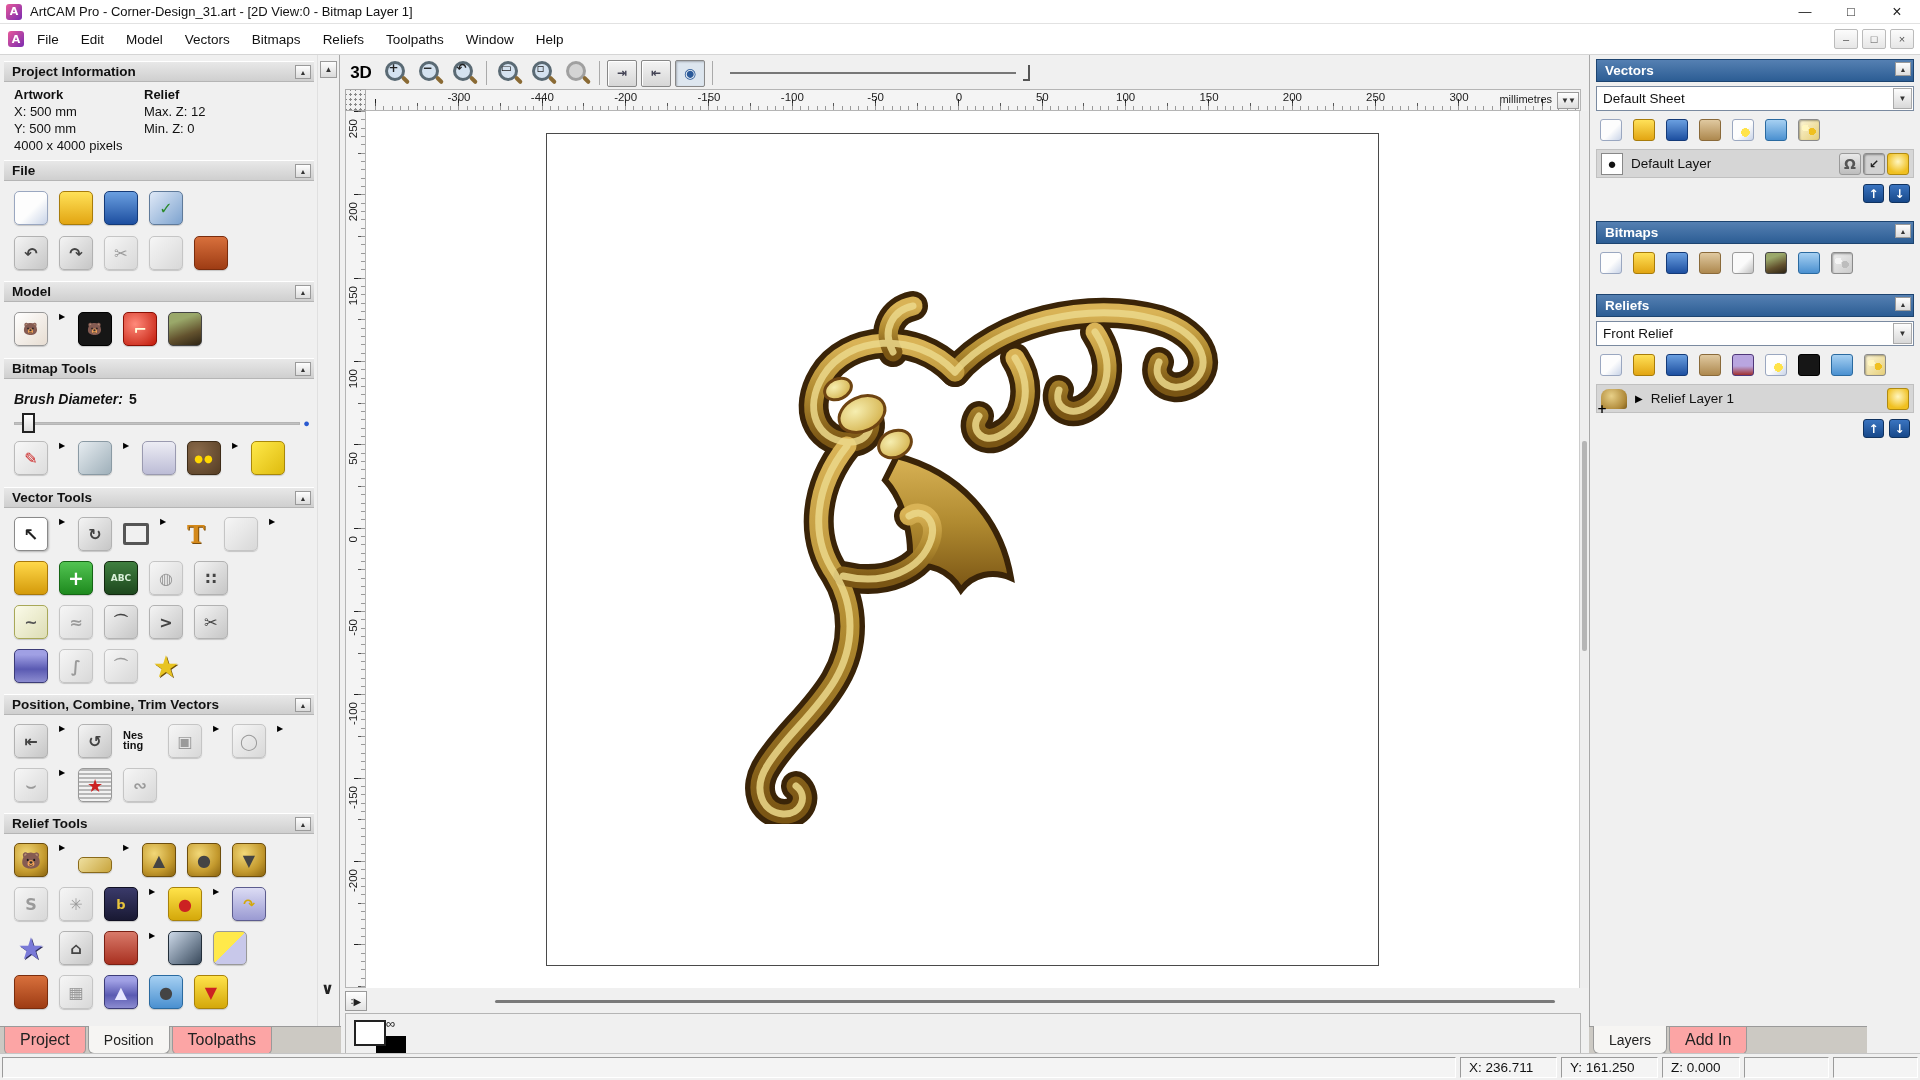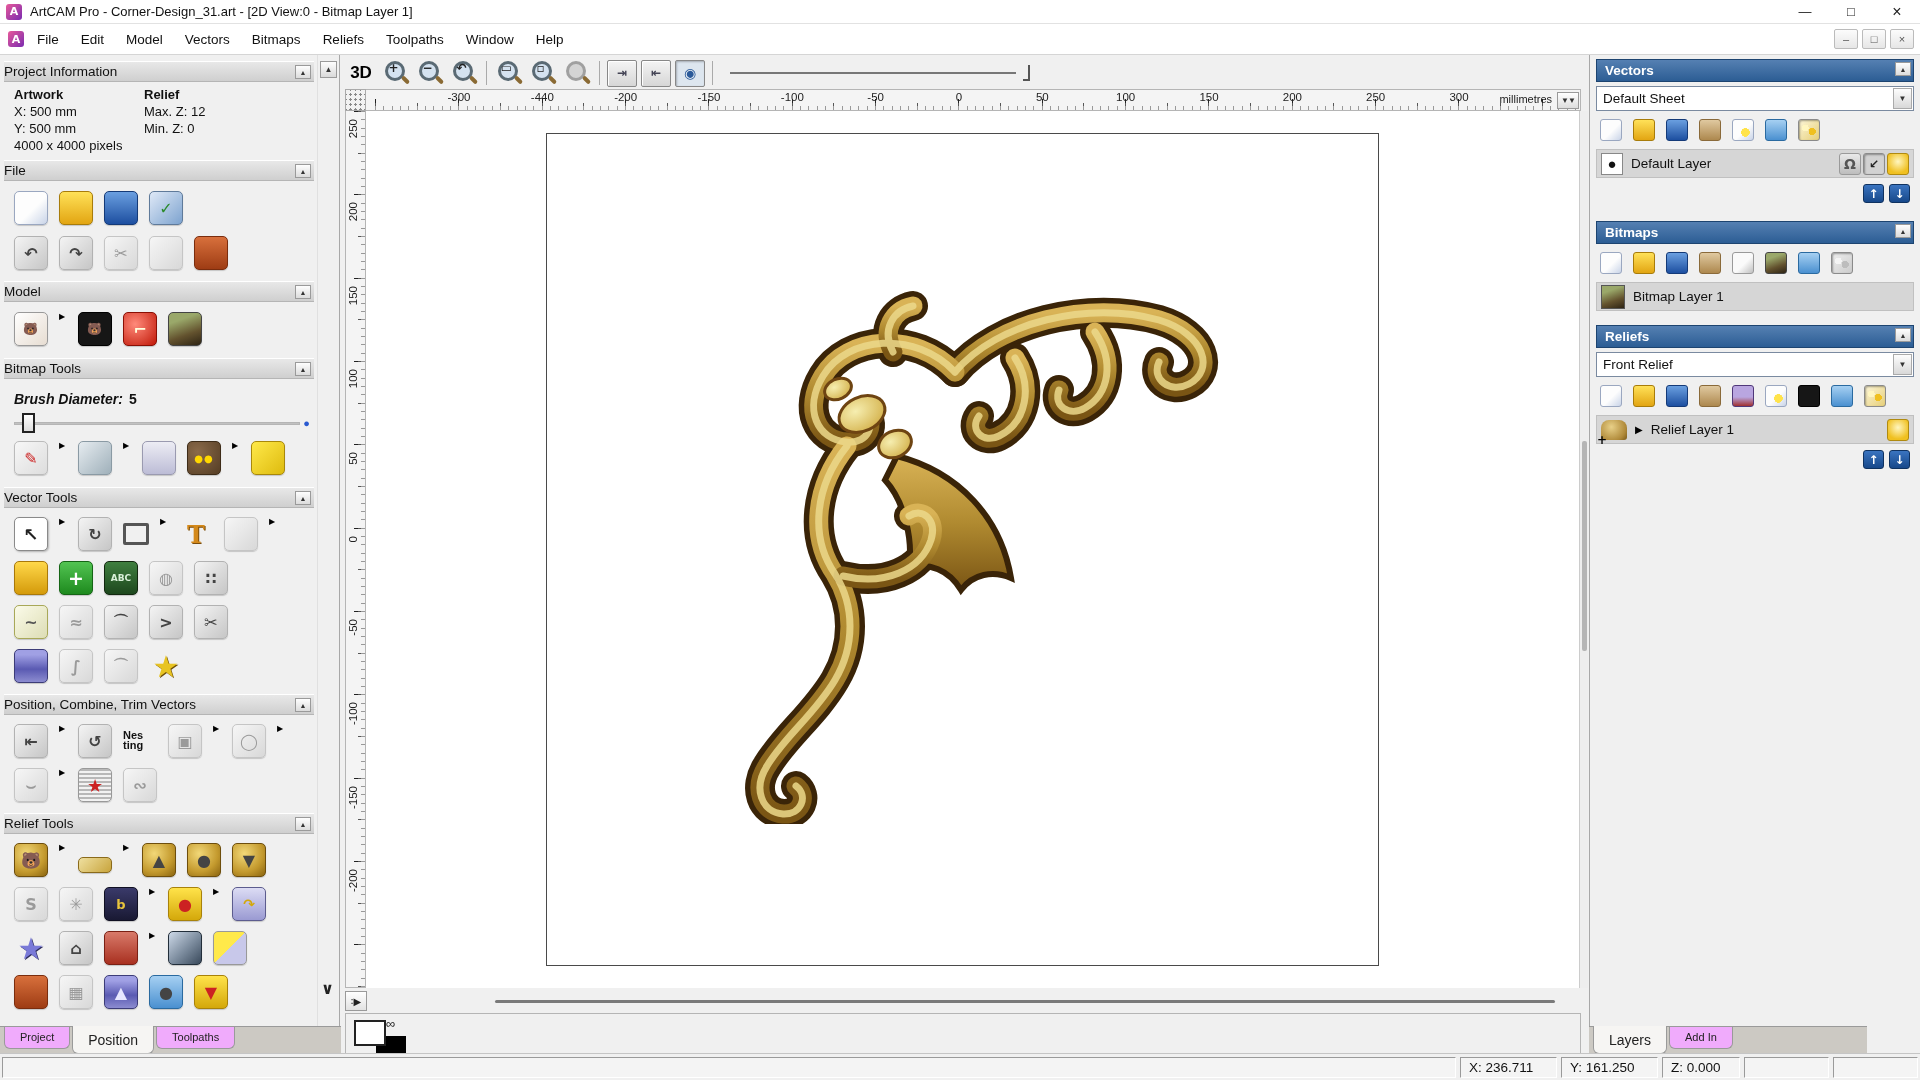--- a/index.html
+++ b/index.html
@@ -17,21 +17,21 @@
   .menu-item{padding:4px 11px;font-size:13.5px}
   .mdictrls{margin-left:auto;display:flex;gap:4px;margin-right:6px}
   .mdibtn{width:24px;height:20px;border:1px solid #bbb;background:linear-gradient(#fcfcfc,#e6e6e6);display:flex;align-items:center;justify-content:center;font-size:11px;color:#555;border-radius:2px}
 
   
   #leftpanel{position:absolute;left:0;top:55px;width:340px;height:973px;background:#f0f0f0;border-right:1px solid #a8a8a8;overflow:hidden}
   #leftcontent{position:absolute;left:0;top:0;width:318px;height:973px;overflow:hidden}
   .gutter{position:absolute;right:0;top:0;width:22px;height:973px;background:#f0f0f0;border-left:1px solid #e0e0e0}
   .gut-up{position:absolute;top:6px;left:2px;width:17px;height:17px;border:1px solid #9a9a9a;background:linear-gradient(#fefefe,#d9d9d9);color:#333;font-size:8px;display:flex;align-items:center;justify-content:center}
   .gut-dn{position:absolute;bottom:30px;left:3px;color:#222;font:bold 16px "DejaVu Sans",sans-serif}
-  .sec-head{position:relative;margin:6px 4px 4px 4px;height:21px;background:linear-gradient(#e8e8e8,#cfcfcf);border-top:1px solid #fff;border-bottom:1px solid #b5b5b5;display:flex;align-items:center;font-weight:normal;font-size:13.5px}
+  .sec-head{position:relative;margin:6px 4px 4px 4px;height:21px;background:linear-gradient(#e8e8e8,#cfcfcf);border-top:1px solid #fff;border-bottom:1px solid #b5b5b5;display:flex;align-items:center;padding-left:8px;font-weight:bold;font-size:13.5px}
   .rollup{position:absolute;right:3px;top:3px;width:16px;height:14px;border:1px solid #9a9a9a;background:linear-gradient(#fefefe,#dcdcdc);font-size:7px;color:#333;display:flex;align-items:center;justify-content:center}
   .inforow{display:flex;padding:1px 0 1px 14px}
   .infocol1{width:130px}
   .infocol1.b,.infocol2.b{font-weight:bold}
   .iconrow{display:flex;align-items:center;gap:11px;padding:6px 0 6px 14px;min-height:44px}
   .iconrow.tight{padding-top:2px;padding-bottom:2px}
 
   
   .ticon{width:34px;height:34px;border-radius:5px;display:inline-flex;align-items:center;justify-content:center;font:bold 16px "DejaVu Sans",sans-serif;color:#444;flex:none;box-shadow:0 1px 1px rgba(0,0,0,.18)}
   .sm{width:22px;height:22px;font-size:12px;border-radius:3px;box-shadow:none}
@@ -96,21 +96,21 @@
   
   .brushlabel{padding:8px 0 2px 14px;font:bold italic 14px "Liberation Sans",sans-serif}
   .brushlabel b{font-style:normal;margin-left:6px;font-weight:bold}
   .slider{position:relative;margin:4px 18px 2px 14px;height:20px}
   .slider .track{position:absolute;left:0;right:0;top:9px;height:3px;background:linear-gradient(#9a9a9a,#e8e8e8);border:1px solid #b5b5b5}
   .slider .handle{position:absolute;left:8px;top:0;width:13px;height:20px;background:linear-gradient(#fff,#ddd);border:2px solid #222}
   .slider .bluedot{position:absolute;right:-10px;top:4px;color:#2a5ad0;font-size:11px}
 
   
   .tabstrip{position:absolute;display:flex;align-items:flex-start;background:#ccc9c3;border-top:1px solid #9a9a9a;padding-left:4px}
-  .btab{padding:4px 15px 5px 15px;border:1px solid #9a9a9a;border-top:none;border-radius:0 0 6px 6px;background:#f0abfc;margin-right:2px;font-size:11px;color:#222}
+  .btab{padding:4px 15px 5px 15px;border:1px solid #9a9a9a;border-top:none;border-radius:0 0 6px 6px;background:#fca5a5;margin-right:2px;font-size:16px;color:#222}
   .btab.active{background:#f6f5f3;position:relative;top:-1px;padding-top:6px;font-size:14px}
 
   
   #canvasarea{position:absolute;left:341px;top:55px;width:1247px;height:973px;background:#f0f0f0}
   #viewtoolbar{position:absolute;left:4px;top:2px;height:32px;display:flex;align-items:center;gap:4px}
   .vslider{position:relative;width:300px;height:20px;margin-left:10px}
   .vslider .track{position:absolute;left:0;right:14px;top:9px;height:2px;background:#777}
   .vslider .handle{position:absolute;right:0;top:2px;width:7px;height:16px;border:2px solid #555;border-left:none;border-top:none}
   #rulercorner{position:absolute;left:4px;top:34px;width:21px;height:22px;border:1px solid #aaa;background:radial-gradient(circle,#888 1px,transparent 1.2px) 2px 2px/5px 5px #f2f2f2}
   #rulertop{position:absolute;left:25px;top:34px;width:1215px;height:22px;background:#f4f4f4;border:1px solid #b5b5b5;border-left:none;font-size:11.5px;color:#222;
@@ -552,24 +552,20 @@
   <div class="ptoolrow">
       <span class="ticon c-page sm"></span>
       <span class="ticon c-folder sm"></span>
       <span class="ticon c-save sm"></span>
       <span class="ticon c-tan sm"></span>
       <span class="ticon c-pagegray sm"></span>
       <span class="ticon c-mona sm"></span>
       <span class="ticon c-trash sm"></span>
       <span class="ticon c-bulbsgray sm pressed"></span>
     </div>
-  <div class="layerrow">
-    <span class="monathumb"></span>
-    <span class="lname">Bitmap Layer 1</span>
-  </div>
 
   <div class="bluehead" style="margin-top:14px">
     <span>Reliefs</span>
     <span class="rollup">▲</span>
   </div>
   <div class="dropdown">
     <span>Front Relief</span>
     <span class="dbtn">▼</span>
   </div>
   <div class="ptoolrow">

